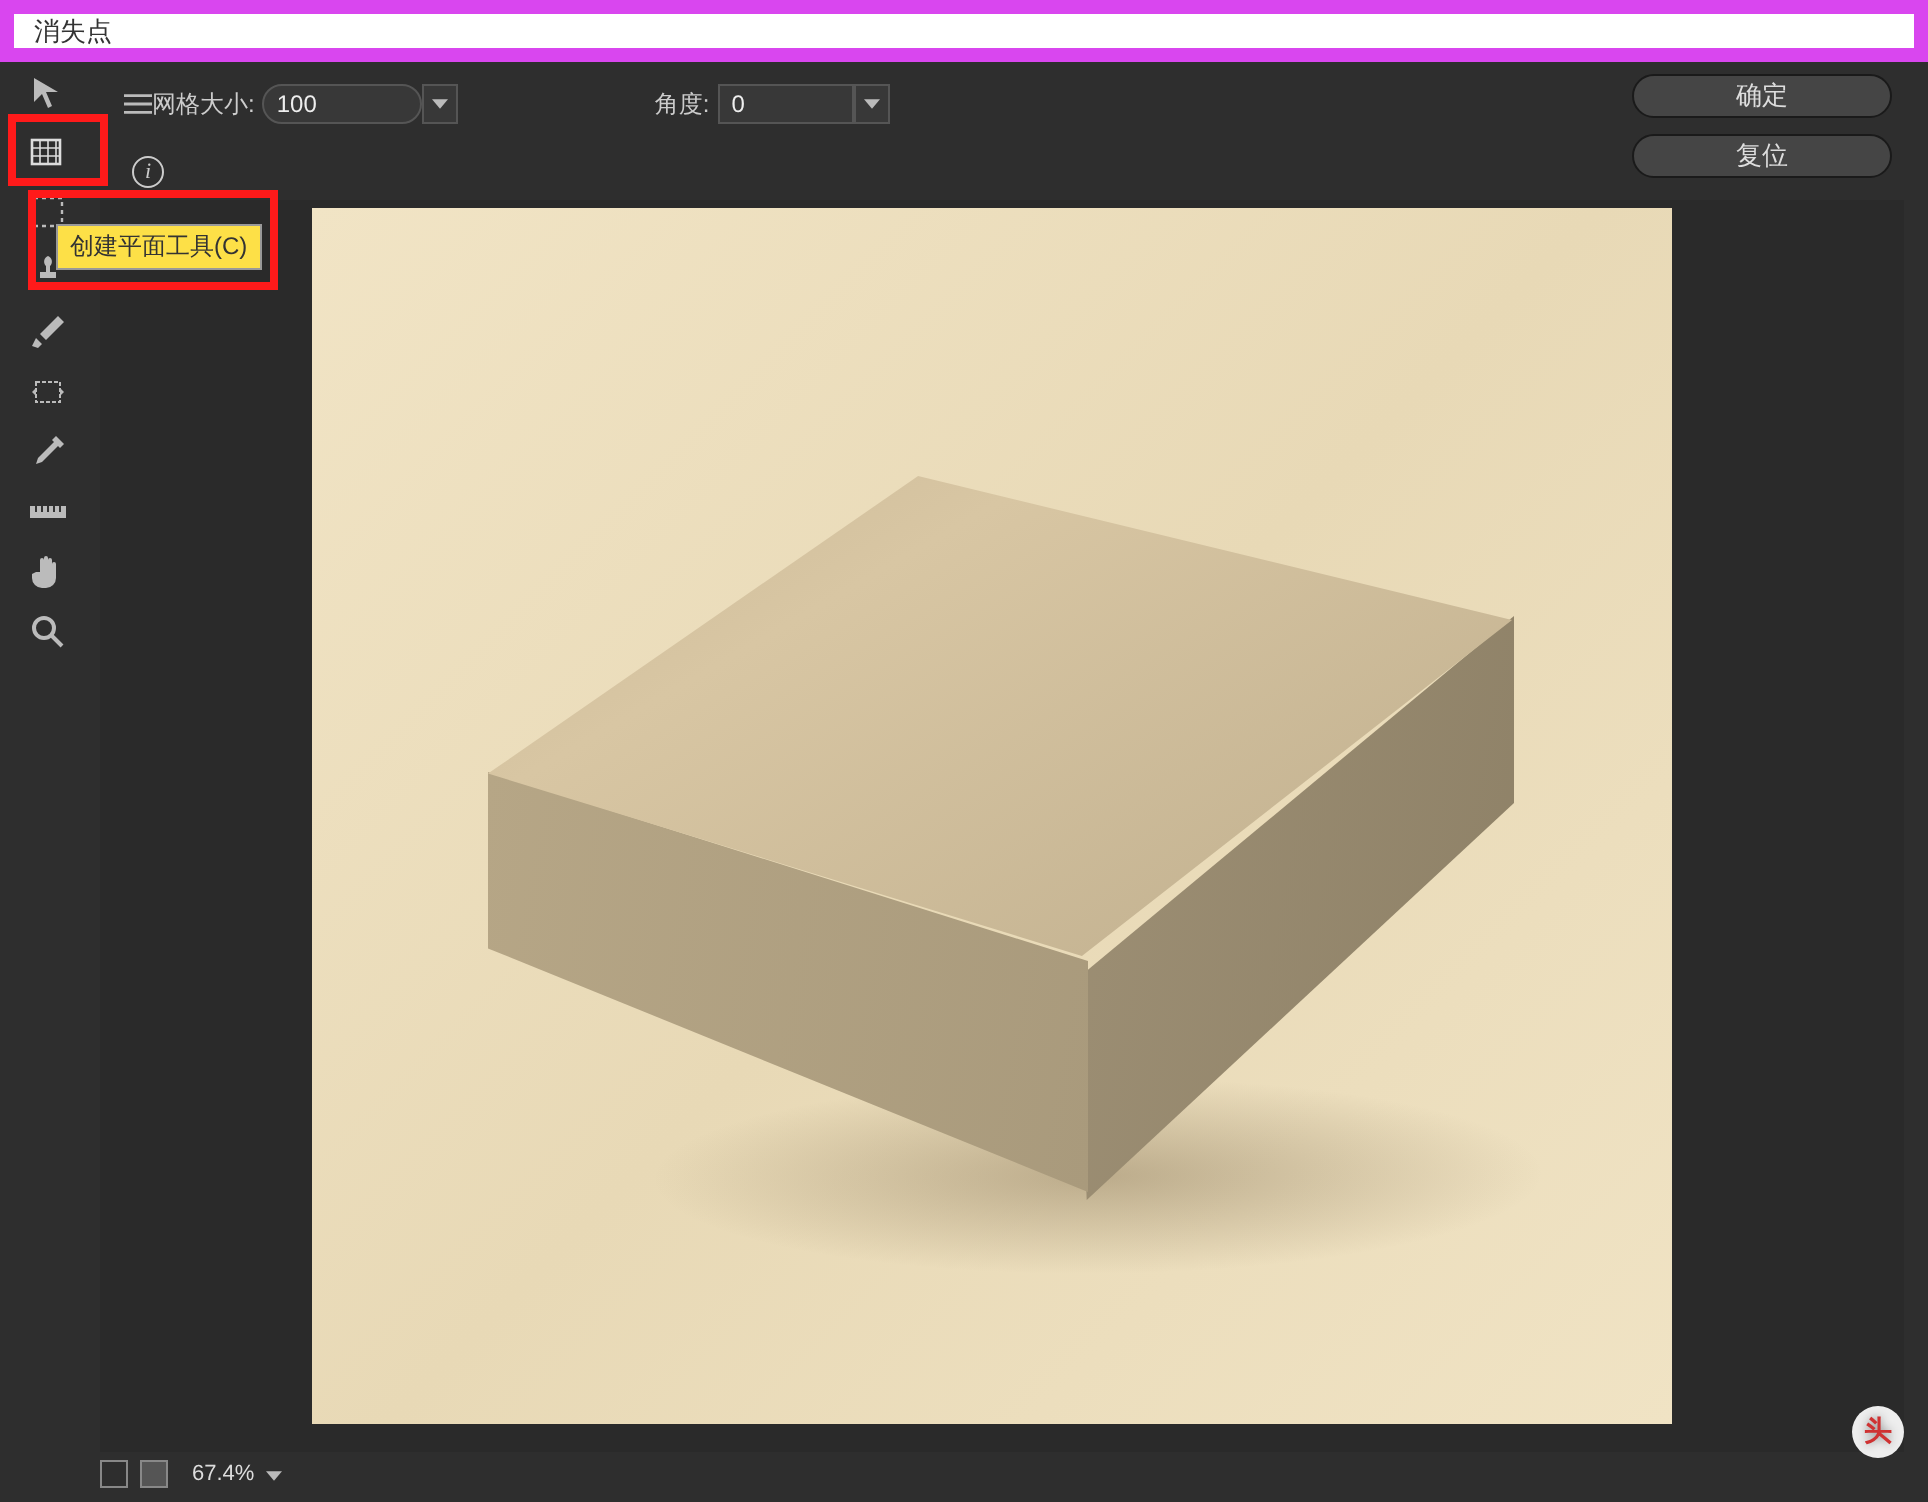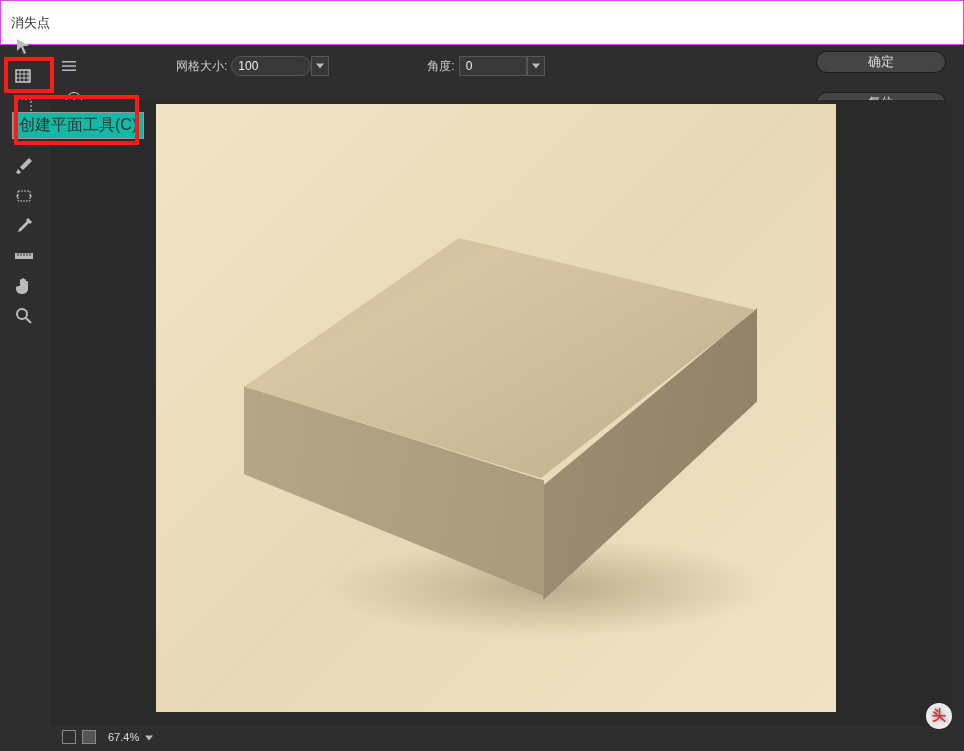--- a/index.html
+++ b/index.html
@@ -10,22 +10,22 @@
   font-family: "Microsoft YaHei", Arial, sans-serif;
   font-size: 12px;
   color: #ccc;
   overflow: hidden;
   position: relative;
 }
 
 
 .title-bar {
   background: #fff;
-  border: 1px solid #d946ef;
-  height: 45px;
+  border: 7px solid #d946ef;
+  height: 31px;
   display: flex;
   align-items: center;
   padding: 0 10px;
   color: #333;
   font-size: 13px;
 }
 
 
 .options-area {
   background: #2e2e2e;
@@ -76,21 +76,21 @@
   background: #454545;
   border: 1px solid #1a1a1a;
   border-radius: 12px;
   height: 22px;
   width: 130px;
   color: #ddd;
   display: flex;
   align-items: center;
   justify-content: center;
   font-size: 13px;
-  margin-bottom: 19px;
+  margin-bottom: 8px;
 }
 
 .info-icon {
   width: 16px; height: 16px;
   border: 1px solid #ccc;
   border-radius: 50%;
   display: inline-flex;
   align-items: center;
   justify-content: center;
   font-family: serif;
@@ -125,26 +125,26 @@
   border: 4px solid #ff1a1a;
   pointer-events: none;
   z-index: 20;
 }
 .red-box-1 { left: 4px; top: 57px; width: 50px; height: 36px; }
 .red-box-2 { left: 14px; top: 95px; width: 125px; height: 50px; }
 
 
 .tooltip {
   position: absolute;
-  left: 12px;
+  left: 28px;
   top: 112px;
-  background: #14b8a6;
+  background: #fde047;
   border: 1px solid #999;
   color: #333;
-  font-size: 16px;
+  font-size: 12px;
   padding: 2px 6px;
   z-index: 15;
 }
 
 
 .canvas-area {
   position: absolute;
   left: 50px;
   top: 100px;
   right: 12px;
@@ -207,21 +207,20 @@
 
 
 .status-bar {
   position: absolute;
   left: 50px;
   bottom: 4px;
   height: 20px;
   display: flex;
   align-items: center;
   gap: 6px;
-  margin-left: 12px;
 }
 .sb-icon {
   width: 14px; height: 14px;
   border: 1px solid #888;
 }
 .zoom-text { color: #ddd; font-size: 11px; margin-left: 6px; }
 .zoom-arrow svg { width: 8px; height: 6px; }
 
 
 .watermark {
@@ -242,21 +241,21 @@
   width: 26px; height: 26px;
   background: #fff;
   border-radius: 50%;
   color: #d33;
   display: flex;
   align-items: center;
   justify-content: center;
   font-size: 14px;
 }
 
-.gridsize-label { margin-left: 100px; }
+.gridsize-label { }
 .angle-label    { margin-left: 48px; }
 .menu-arrow {
   margin-left: 46px;
   width: 14px; height: 14px;
   display: flex; align-items: center; justify-content: center;
 }
 
 </style>
 </head>
 <body>

